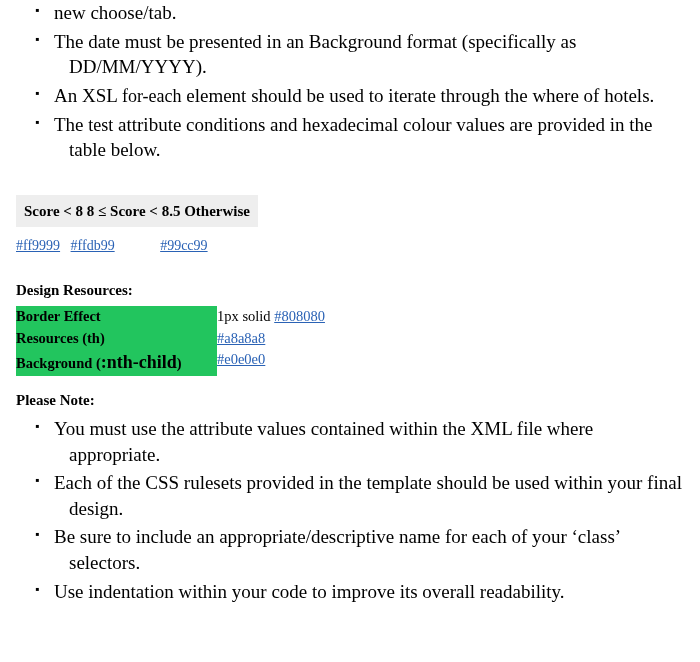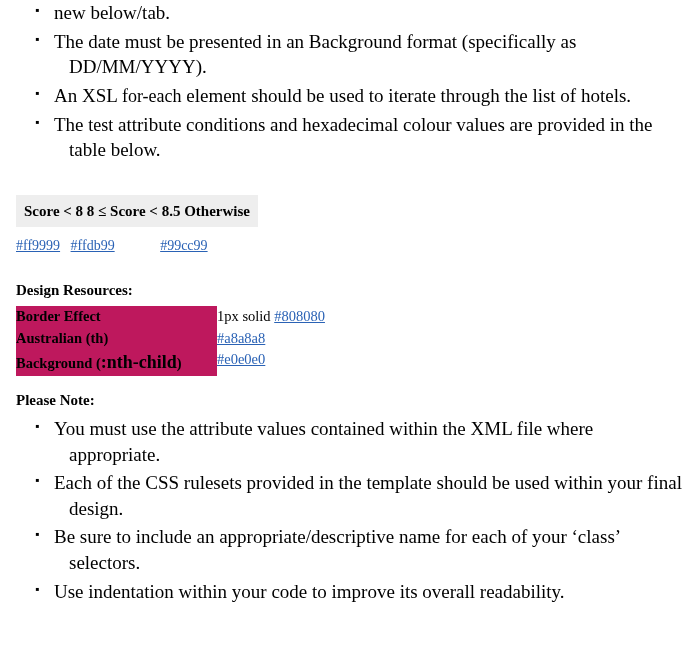--- a/index.html
+++ b/index.html
@@ -61,39 +61,39 @@
     border-collapse: collapse;
     font-size: 14.5px;
     margin-bottom: 6px;
   }
   table.design td {
     padding: 1px 4px 1px 0;
     vertical-align: top;
   }
   table.design td.label {
     font-weight: bold;
-    background: #be185d;
+    background: #22c55e;
     padding-right: 16px;
     min-width: 185px;
   }
 </style>
 </head>
 <body>
 
 
 
 <ul class="bullets">
   <li>
-    <span>new below/tab.</span>
+    <span>new choose/tab.</span>
   </li>
   <li>
     <span>The date must be presented in an Background format (specifically as DD/MM/YYYY).</span>
   </li>
   <li>
-    <span>An XSL </span><code>for-each</code><span> element should be used to iterate through the list of hotels.</span>
+    <span>An XSL </span><code>for-each</code><span> element should be used to iterate through the where of hotels.</span>
   </li>
   <li>
     <span>The </span><code>test</code><span> attribute conditions and hexadecimal colour values are provided in the table below.</span>
   </li>
 </ul>
 
 <div class="scorebar">Score &lt; 8 8 ≤ Score &lt; 8.5 Otherwise</div>
 
 <div class="colorlinks">
   <a href="#">#ff9999</a>&nbsp;&nbsp;
@@ -104,21 +104,21 @@
 
 <h3 class="section">Design Resources:</h3>
 
 <table class="design">
   <tbody>
       <tr>
     <td class="label"><span>Border Effect</span></td>
     <td><span>1px solid </span><a href="#" class="hexlink">#808080</a></td>
   </tr>
   <tr>
-    <td class="label"><span>Australian (th)</span></td>
+    <td class="label"><span>Resources (th)</span></td>
     <td><a href="#" class="hexlink">#a8a8a8</a></td>
   </tr>
   <tr>
     <td class="label"><span>Background (</span><span class="mono">:nth-child</span><span>)</span></td>
     <td><a href="#" class="hexlink">#e0e0e0</a></td>
   </tr>
 </tbody>
   </table>
 
 <h3 class="section">Please Note:</h3>

